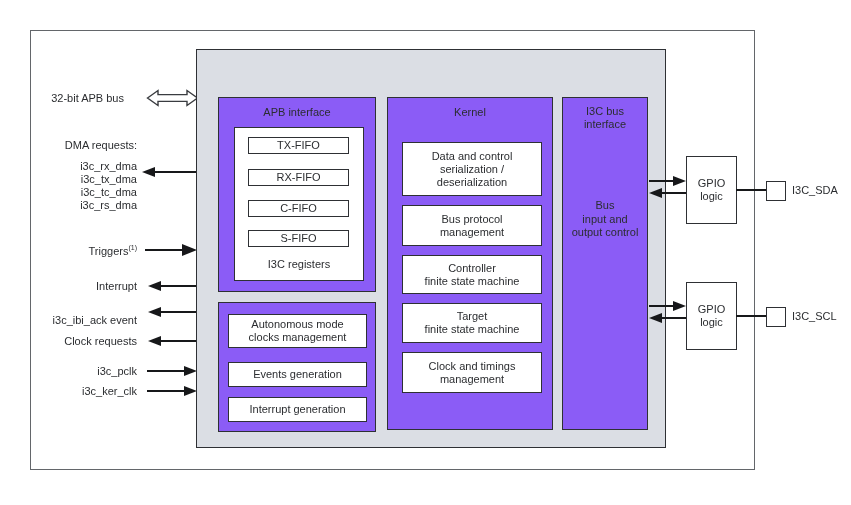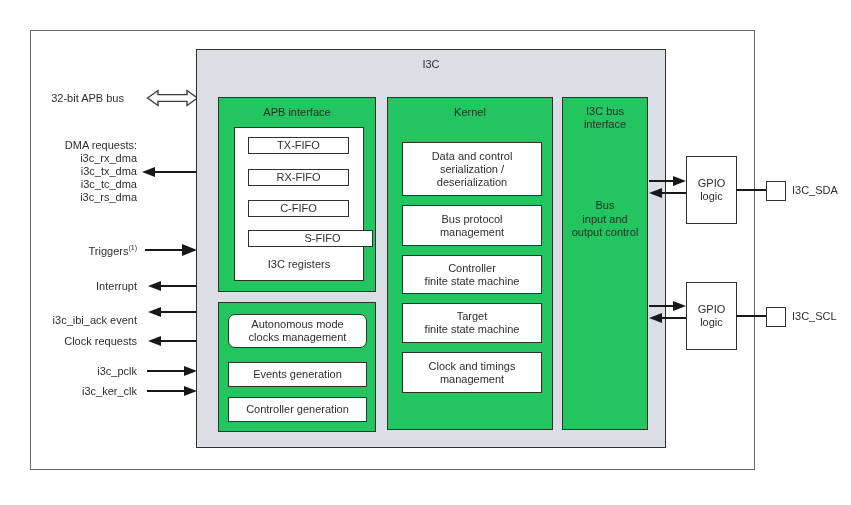--- a/index.html
+++ b/index.html
@@ -9,21 +9,21 @@
   }
   .abs { position:absolute; }
   .lbl { font-size:11px; line-height:13px; color:#2b2d30; }
   .ctr { text-align:center; }
   .pre { white-space:pre-line; }
   .flexc { display:flex; align-items:center; justify-content:center; text-align:center; }
 
   
   .outer-frame { border:1.4px solid #63666a; background:#ffffff; }
   .gray-block  { background:#dbdee4; border:1.6px solid #2e3034; }
-  .wbox        { background:#22c55e; border:1.4px solid #2e3034; }
+  .wbox        { background:#8b5cf6; border:1.4px solid #2e3034; }
   .tbox        { background:#ffffff; border:1.3px solid #2e3034; }
 
   
   .arr { position:absolute; height:12px; }
   .arr .shaft { position:absolute; top:5px; height:1.8px; background:#17181a; left:0; right:0; }
   .arr.a-left  .shaft { left:10px; }
   .arr.a-right .shaft { right:10px; }
   .arr .head { position:absolute; width:0; height:0; top:1px;
                border-top:5px solid transparent; border-bottom:5px solid transparent; }
   .arr.a-left  .head { left:0;  border-right:13px solid #17181a; }
@@ -40,21 +40,21 @@
 <body>
 
 <div id="canvas">
 
   <div class="abs outer-frame" style="left:30px; top:30px; width:723px; height:438px;"></div>
 
   <div class="abs lbl right-col" style="left:17px; top:92px; width:107px;">32-bit APB bus</div>
 
   <div class="abs lbl right-col" style="left:30px; top:139px; width:107px;">
     <span style="display:block;">DMA requests:</span>
-    <span style="display:block;">i3c_rx_dma</span>
+    <span style="display:block;margin-top:8px;">i3c_rx_dma</span>
     <span style="display:block;">i3c_tx_dma</span>
     <span style="display:block;">i3c_tc_dma</span>
     <span style="display:block;">i3c_rs_dma</span>
   </div>
 
   <div class="abs lbl right-col" style="left:30px; top:244px; width:107px;"><span>Triggers</span><sup class="note">(1)</sup></div>
 
   <div class="abs lbl right-col" style="left:30px; top:280px; width:107px;">Interrupt</div>
 
   <div class="abs lbl right-col" style="left:30px; top:314px; width:107px;">i3c_ibi_ack event</div>
@@ -99,39 +99,38 @@
       <span class="head"></span>
   </div>
 
   <div class="arr a-right" style="left:147px; top:385px; width:50px;">
     <span class="shaft"></span>
       <span class="head"></span>
   </div>
 
   <div class="abs gray-block" style="left:196px; top:49px; width:468px; height:397px;">
 
-    <div class="abs lbl ctr" style="left:0; right:0; top:8px;">I3C</div>
 
     <div class="abs wbox" style="left:21px; top:47px; width:156px; height:193px;">
       <div class="abs lbl ctr" style="left:0; right:0; top:8px;">APB interface</div>
 
       <div class="abs tbox" style="left:15px; top:29px; width:128px; height:152px;">
         <div class="abs tbox flexc lbl" style="left:13px; top:9px;  width:99px; height:15px;">TX-FIFO</div>
         <div class="abs tbox flexc lbl" style="left:13px; top:41px; width:99px; height:15px;">RX-FIFO</div>
         <div class="abs tbox flexc lbl" style="left:13px; top:72px; width:99px; height:15px;">C-FIFO</div>
-        <div class="abs tbox flexc lbl" style="left:13px; top:102px; width:99px; height:15px;padding-left:24px;">S-FIFO</div>
+        <div class="abs tbox flexc lbl" style="left:13px; top:102px; width:99px; height:15px;">S-FIFO</div>
         <div class="abs lbl ctr" style="left:0; right:0; top:130px;">I3C registers</div>
       </div>
     </div>
 
     <div class="abs wbox" style="left:21px; top:252px; width:156px; height:128px;">
-      <div class="abs tbox flexc lbl pre" style="left:9px; top:11px; width:137px; height:32px;border-radius:7px;">Autonomous mode
+      <div class="abs tbox flexc lbl pre" style="left:9px; top:11px; width:137px; height:32px;">Autonomous mode
 clocks management</div>
       <div class="abs tbox flexc lbl" style="left:9px; top:59px; width:137px; height:23px;text-align:center;">Events generation</div>
-      <div class="abs tbox flexc lbl" style="left:9px; top:94px; width:137px; height:23px;">Controller generation</div>
+      <div class="abs tbox flexc lbl" style="left:9px; top:94px; width:137px; height:23px;">Interrupt generation</div>
     </div>
 
     <div class="abs wbox" style="left:190px; top:47px; width:164px; height:331px;">
       <div class="abs lbl ctr" style="left:0; right:0; top:8px;">Kernel</div>
       <div class="abs tbox flexc lbl pre" style="left:14px; top:44px;  width:138px; height:52px;">Data and control
 serialization /
 deserialization</div>
       <div class="abs tbox flexc lbl pre" style="left:14px; top:107px; width:138px; height:39px;">Bus protocol
 management</div>
       <div class="abs tbox flexc lbl pre" style="left:14px; top:157px; width:138px; height:37px;">Controller

